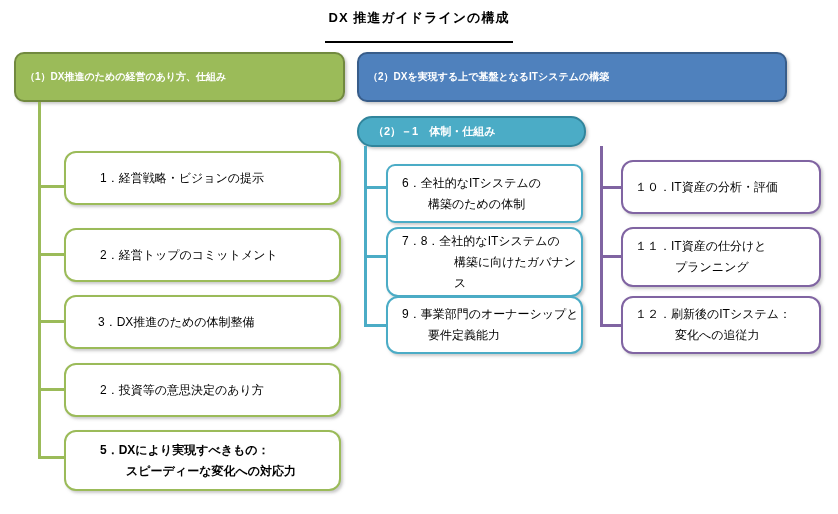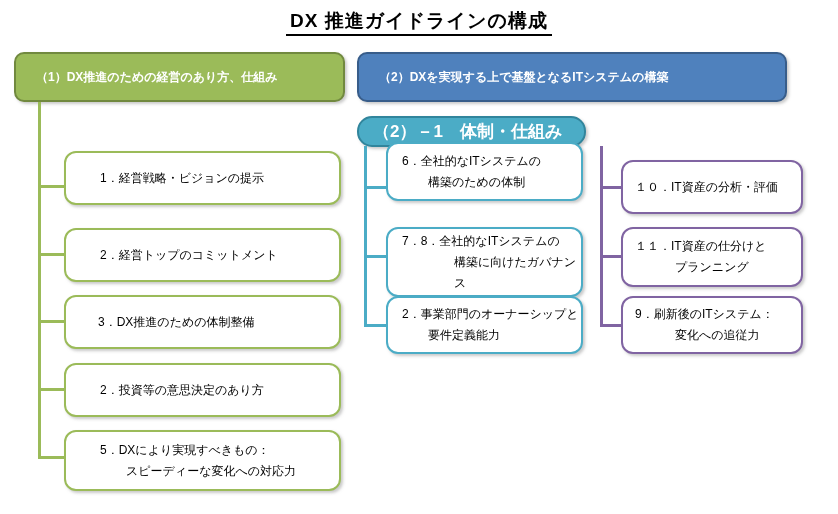--- a/index.html
+++ b/index.html
@@ -15,36 +15,36 @@
     background: #ffffff;
     overflow: hidden;
   }
   .title-wrap {
     position: absolute;
     top: 8px; left: 0; width: 838px;
     text-align: center;
   }
   .title {
     display: inline-block;
-    font-size: 19px;
+    font-size: 13px;
     font-weight: bold;
     letter-spacing: 1px;
     border-bottom: 2px solid #000;
-    padding: 0 4px 0 4px;
+    padding: 0 4px 14px 4px;
   }
   .hdr, .subhdr {
     position: absolute;
     display: flex;
     align-items: center;
     color: #ffffff;
     font-weight: bold;
     box-shadow: 2px 2px 3px rgba(140,140,140,0.45);
   }
-  .hdr { border-radius: 10px; font-size: 12px; padding-left: 20px; }
-  .subhdr { border-radius: 15px; font-size: 17px; padding-left: 14px; }
+  .hdr { border-radius: 10px; font-size: 10px; padding-left: 9px; }
+  .subhdr { border-radius: 15px; font-size: 11px; padding-left: 14px; }
   .green-hdr {
     left: 14px; top: 52px; width: 331px; height: 50px;
     background: var(--green, #9bbb59);
     border: 2px solid var(--green_dark, #71893f);
   }
   .blue-hdr {
     left: 357px; top: 52px; width: 430px; height: 50px;
     background: var(--blue, #4f81bd);
     border: 2px solid var(--blue_dark, #385d8a);
   }
@@ -65,21 +65,21 @@
     display: flex;
     align-items: center;
     font-size: 12px;
     line-height: 21px;
     box-shadow: 2px 2px 3px rgba(150,150,150,0.5);
   }
   .item .txt { display: block; }
   .item .l2 { display: block; }
   .g-item { border: 2px solid var(--green, #9bbb59); left: 64px; width: 277px; padding-left: 34px; }
   .t-item { border: 2px solid var(--teal, #4bacc6); left: 386px; width: 197px; padding-left: 14px; }
-  .p-item { border: 2px solid var(--purple, #8064a2); left: 621px; width: 182px; padding-left: 12px; }
+  .p-item { border: 2px solid var(--purple, #8064a2); left: 621px; width: 200px; padding-left: 12px; }
   .ind26 { padding-left: 26px; }
   .ind52 { padding-left: 52px; }
   .ind40 { padding-left: 40px; }
   .vline, .hline { position: absolute; }
   .vline { width: 3px; }
   .hline { height: 3px; }
   .green-line { background: var(--green, #9bbb59); }
   .teal-line { background: var(--teal, #4bacc6); }
   .purple-line { background: var(--purple, #8064a2); }
 </style>
@@ -124,55 +124,55 @@
   </div>
   <div class="item g-item" style="top:228px; height:54px;">
     <span class="txt"><span>2．経営トップのコミットメント</span></span>
   </div>
   <div class="item g-item" style="top:295px; height:54px;padding-left:32px;">
     <span class="txt"><span>3．DX推進のための体制整備</span></span>
   </div>
   <div class="item g-item" style="top:363px; height:54px;">
     <span class="txt"><span>2．投資等の意思決定のあり方</span></span>
   </div>
-  <div class="item g-item" style="top:430px; height:61px;">
+  <div class="item g-item" style="top:430px; height:61px;font-weight:bold;">
     <span class="txt">
       <span>5．DXにより実現すべきもの：</span>
       <span class="l2 ind26">スピーディーな変化への対応力</span>
     </span>
   </div>
 
-  <div class="item t-item" style="top:142px; height:59px;">
+  <div class="item t-item" style="top:164px; height:59px;border-radius:9px;">
     <span class="txt">
       <span>6．全社的なITシステムの</span>
       <span class="l2 ind26">構築のための体制</span>
     </span>
   </div>
   <div class="item t-item" style="top:227px; height:70px;">
     <span class="txt">
       <span>7．8．全社的なITシステムの</span>
       <span class="l2 ind52">構築に向けたガバナンス</span>
     </span>
   </div>
   <div class="item t-item" style="top:296px; height:58px;">
     <span class="txt">
-      <span>2．事業部門のオーナーシップと</span>
+      <span>9．事業部門のオーナーシップと</span>
       <span class="l2 ind26">要件定義能力</span>
     </span>
   </div>
 
   <div class="item p-item" style="top:160px; height:54px;">
     <span class="txt"><span>１０．IT資産の分析・評価</span></span>
   </div>
   <div class="item p-item" style="top:227px; height:60px;">
     <span class="txt">
       <span>１１．IT資産の仕分けと</span>
       <span class="l2 ind40">プランニング</span>
     </span>
   </div>
   <div class="item p-item" style="top:296px; height:58px;">
     <span class="txt">
-      <span>9．刷新後のITシステム：</span>
+      <span>１２．刷新後のITシステム：</span>
       <span class="l2 ind40">変化への追従力</span>
     </span>
   </div>
 
 </div>
 
 </body></html>

